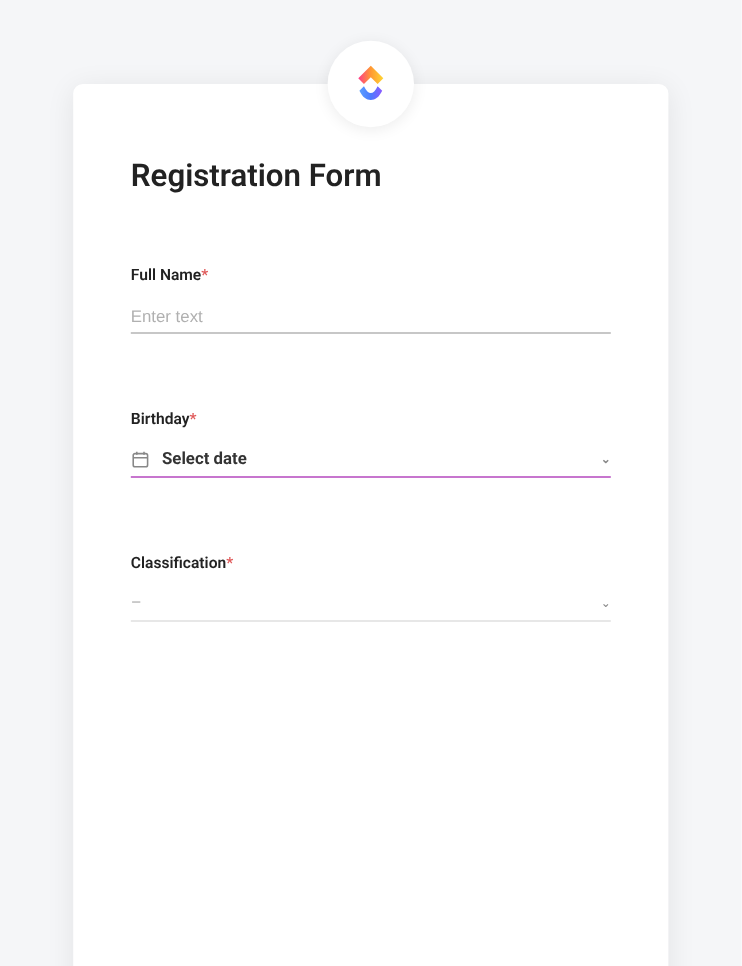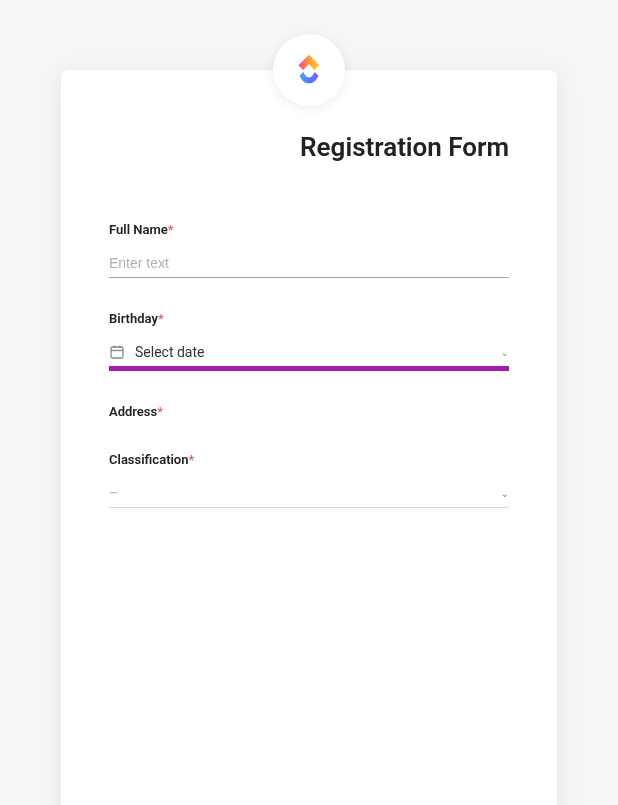--- a/index.html
+++ b/index.html
@@ -37,28 +37,28 @@
       box-shadow: 0 2px 12px rgba(0,0,0,0.08);
       display: flex;
       align-items: center;
       justify-content: center;
     }
     .logo-svg {
       width: 38px;
       height: 38px;
     }
     .form-title {
-      text-align: right;
+      text-align: left;
       font-size: 26px;
       font-weight: 600;
       color: #222;
       margin-bottom: 60px;
     }
     .field {
-      margin-bottom: 33px;
+      margin-bottom: 64px;
     }
     .field-label {
       font-size: 13px;
       font-weight: 600;
       color: #222;
       margin-bottom: 12px;
       display: block;
     }
     .required {
       color: #e05a5a;
@@ -72,26 +72,27 @@
       color: #333;
       background: transparent;
       outline: none;
     }
     .text-input::placeholder {
       color: #b0b0b0;
     }
     .date-picker {
       width: 100%;
       border: none;
-      border-bottom: 5px solid #a21caf;
+      border-bottom: 1px solid #a21caf;
       padding: 6px 0;
       display: flex;
       align-items: center;
       cursor: pointer;
       position: relative;
+      font-weight: bold;
     }
     .date-icon {
       width: 16px;
       height: 16px;
       margin-right: 10px;
       flex-shrink: 0;
     }
     .date-text {
       font-size: 14px;
       color: #333;
@@ -163,23 +164,20 @@
         <line x1="2" y1="6.5" x2="14" y2="6.5"></line>
         <line x1="5" y1="1.5" x2="5" y2="4"></line>
         <line x1="11" y1="1.5" x2="11" y2="4"></line>
       </svg>
       <span class="date-text">Select date</span>
       <span class="chevron">⌄</span>
     </div>
   </div>
 
   <div class="field">
-    <label class="field-label">
-      <span>Address</span><span class="required">*</span>
-    </label>
   </div>
 
   <div class="field">
     <label class="field-label">
       <span>Classification</span><span class="required">*</span>
     </label>
     <div class="select-input">
       <span class="select-text">–</span>
       <span class="chevron">⌄</span>
     </div>

